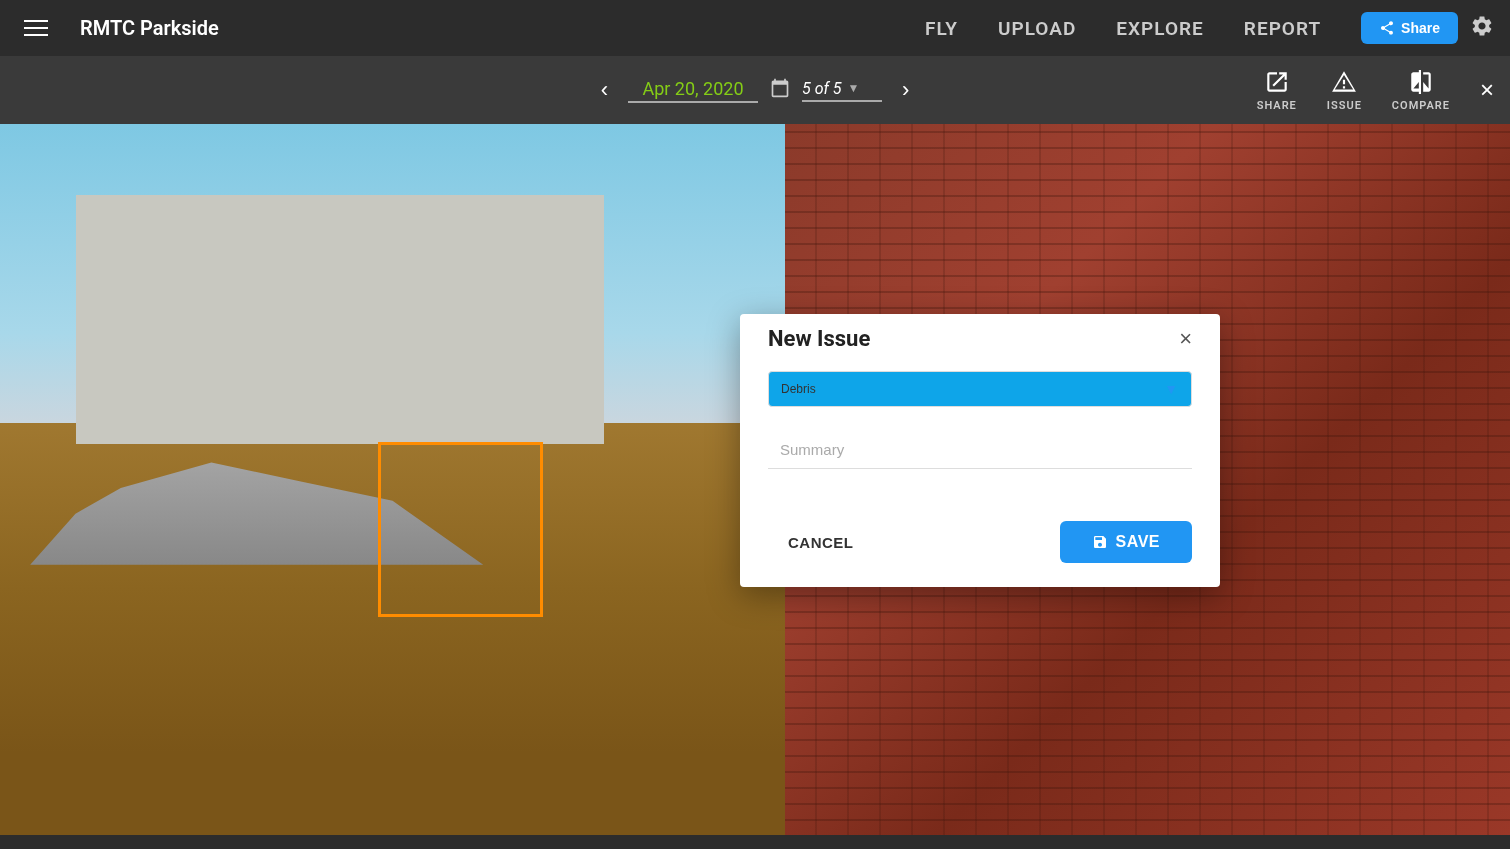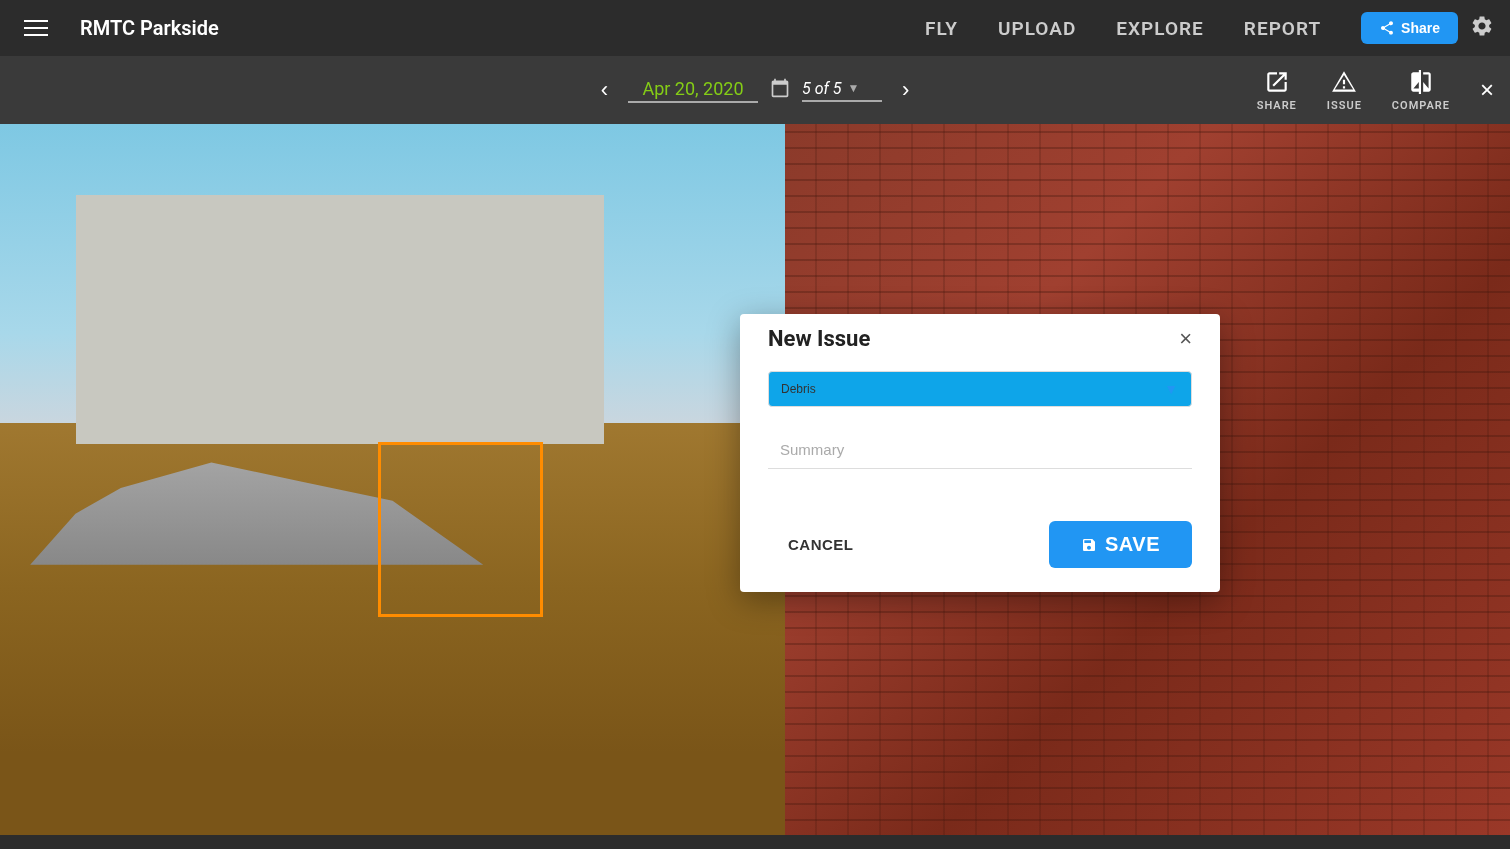--- a/index.html
+++ b/index.html
@@ -280,21 +280,21 @@
       cursor: pointer;
       letter-spacing: 0.5px;
       padding: 10px 20px;
     }
     .btn-save {
       background: #2196F3;
       color: #fff;
       border: none;
       border-radius: 6px;
       padding: 12px 32px;
-      font-size: 20px;
+      font-size: 16px;
       font-weight: 700;
       cursor: pointer;
       display: flex;
       align-items: center;
       gap: 8px;
       letter-spacing: 0.5px;
     }
 
     
     .photo-scene {

